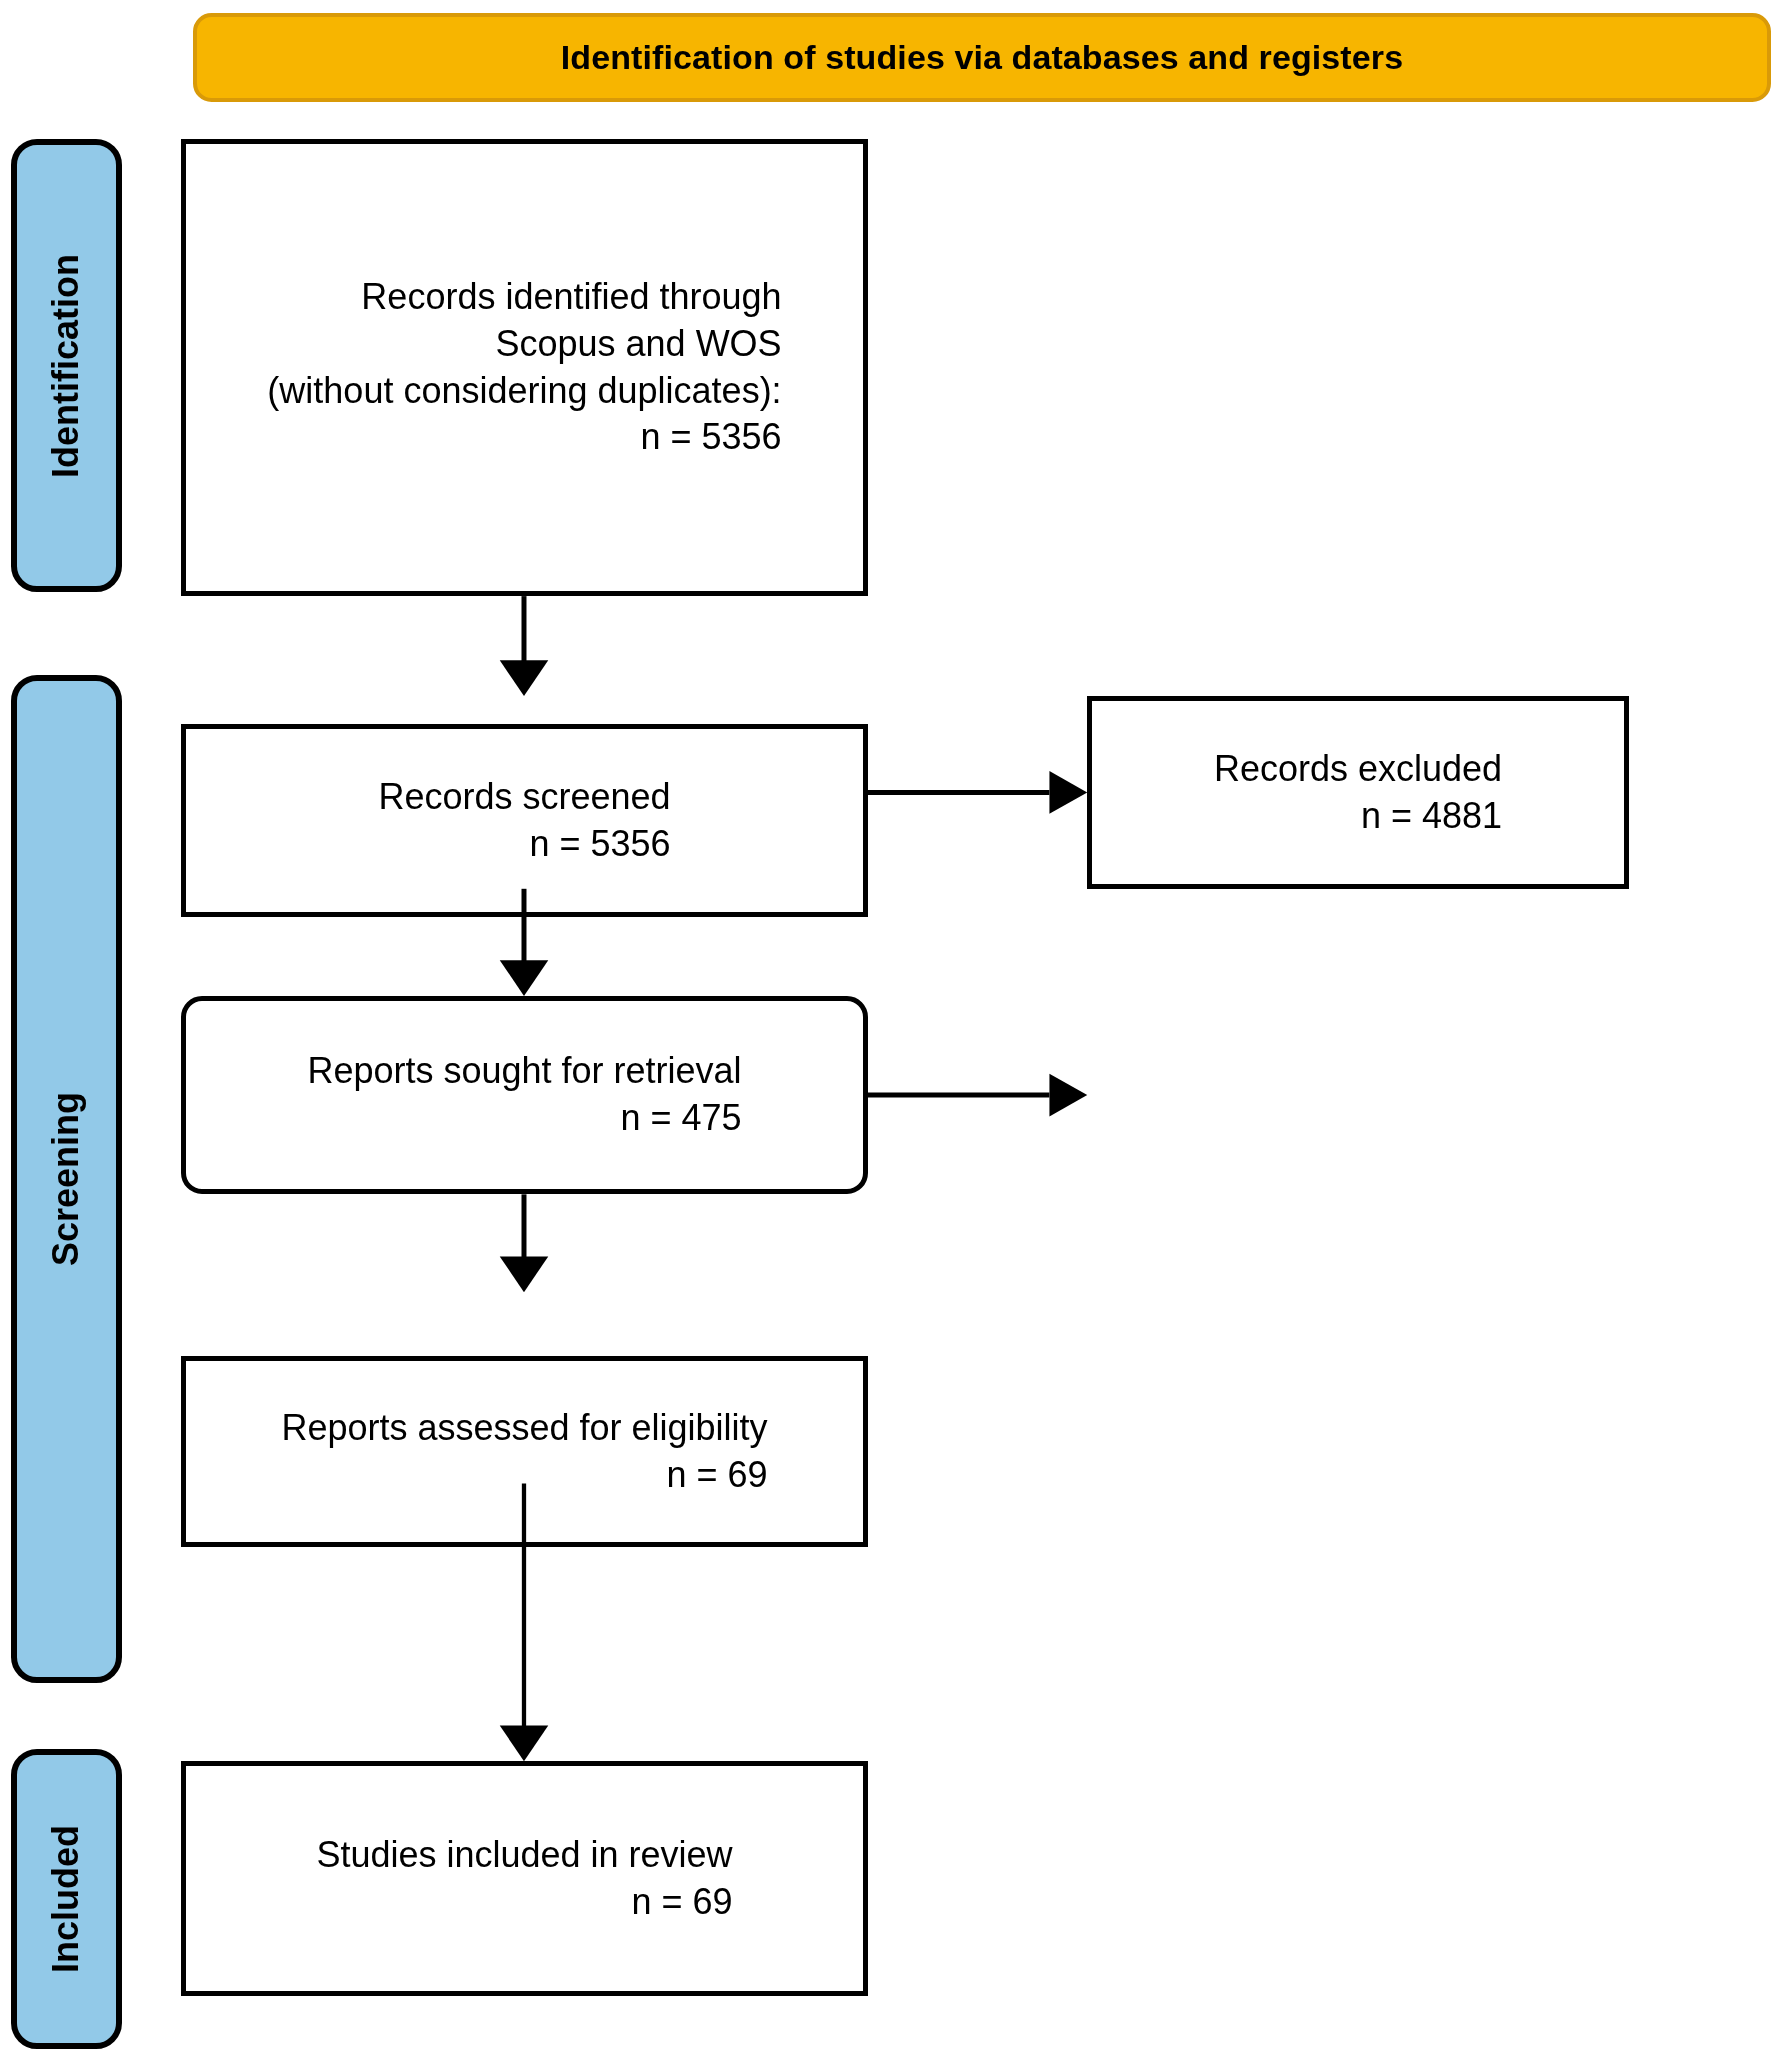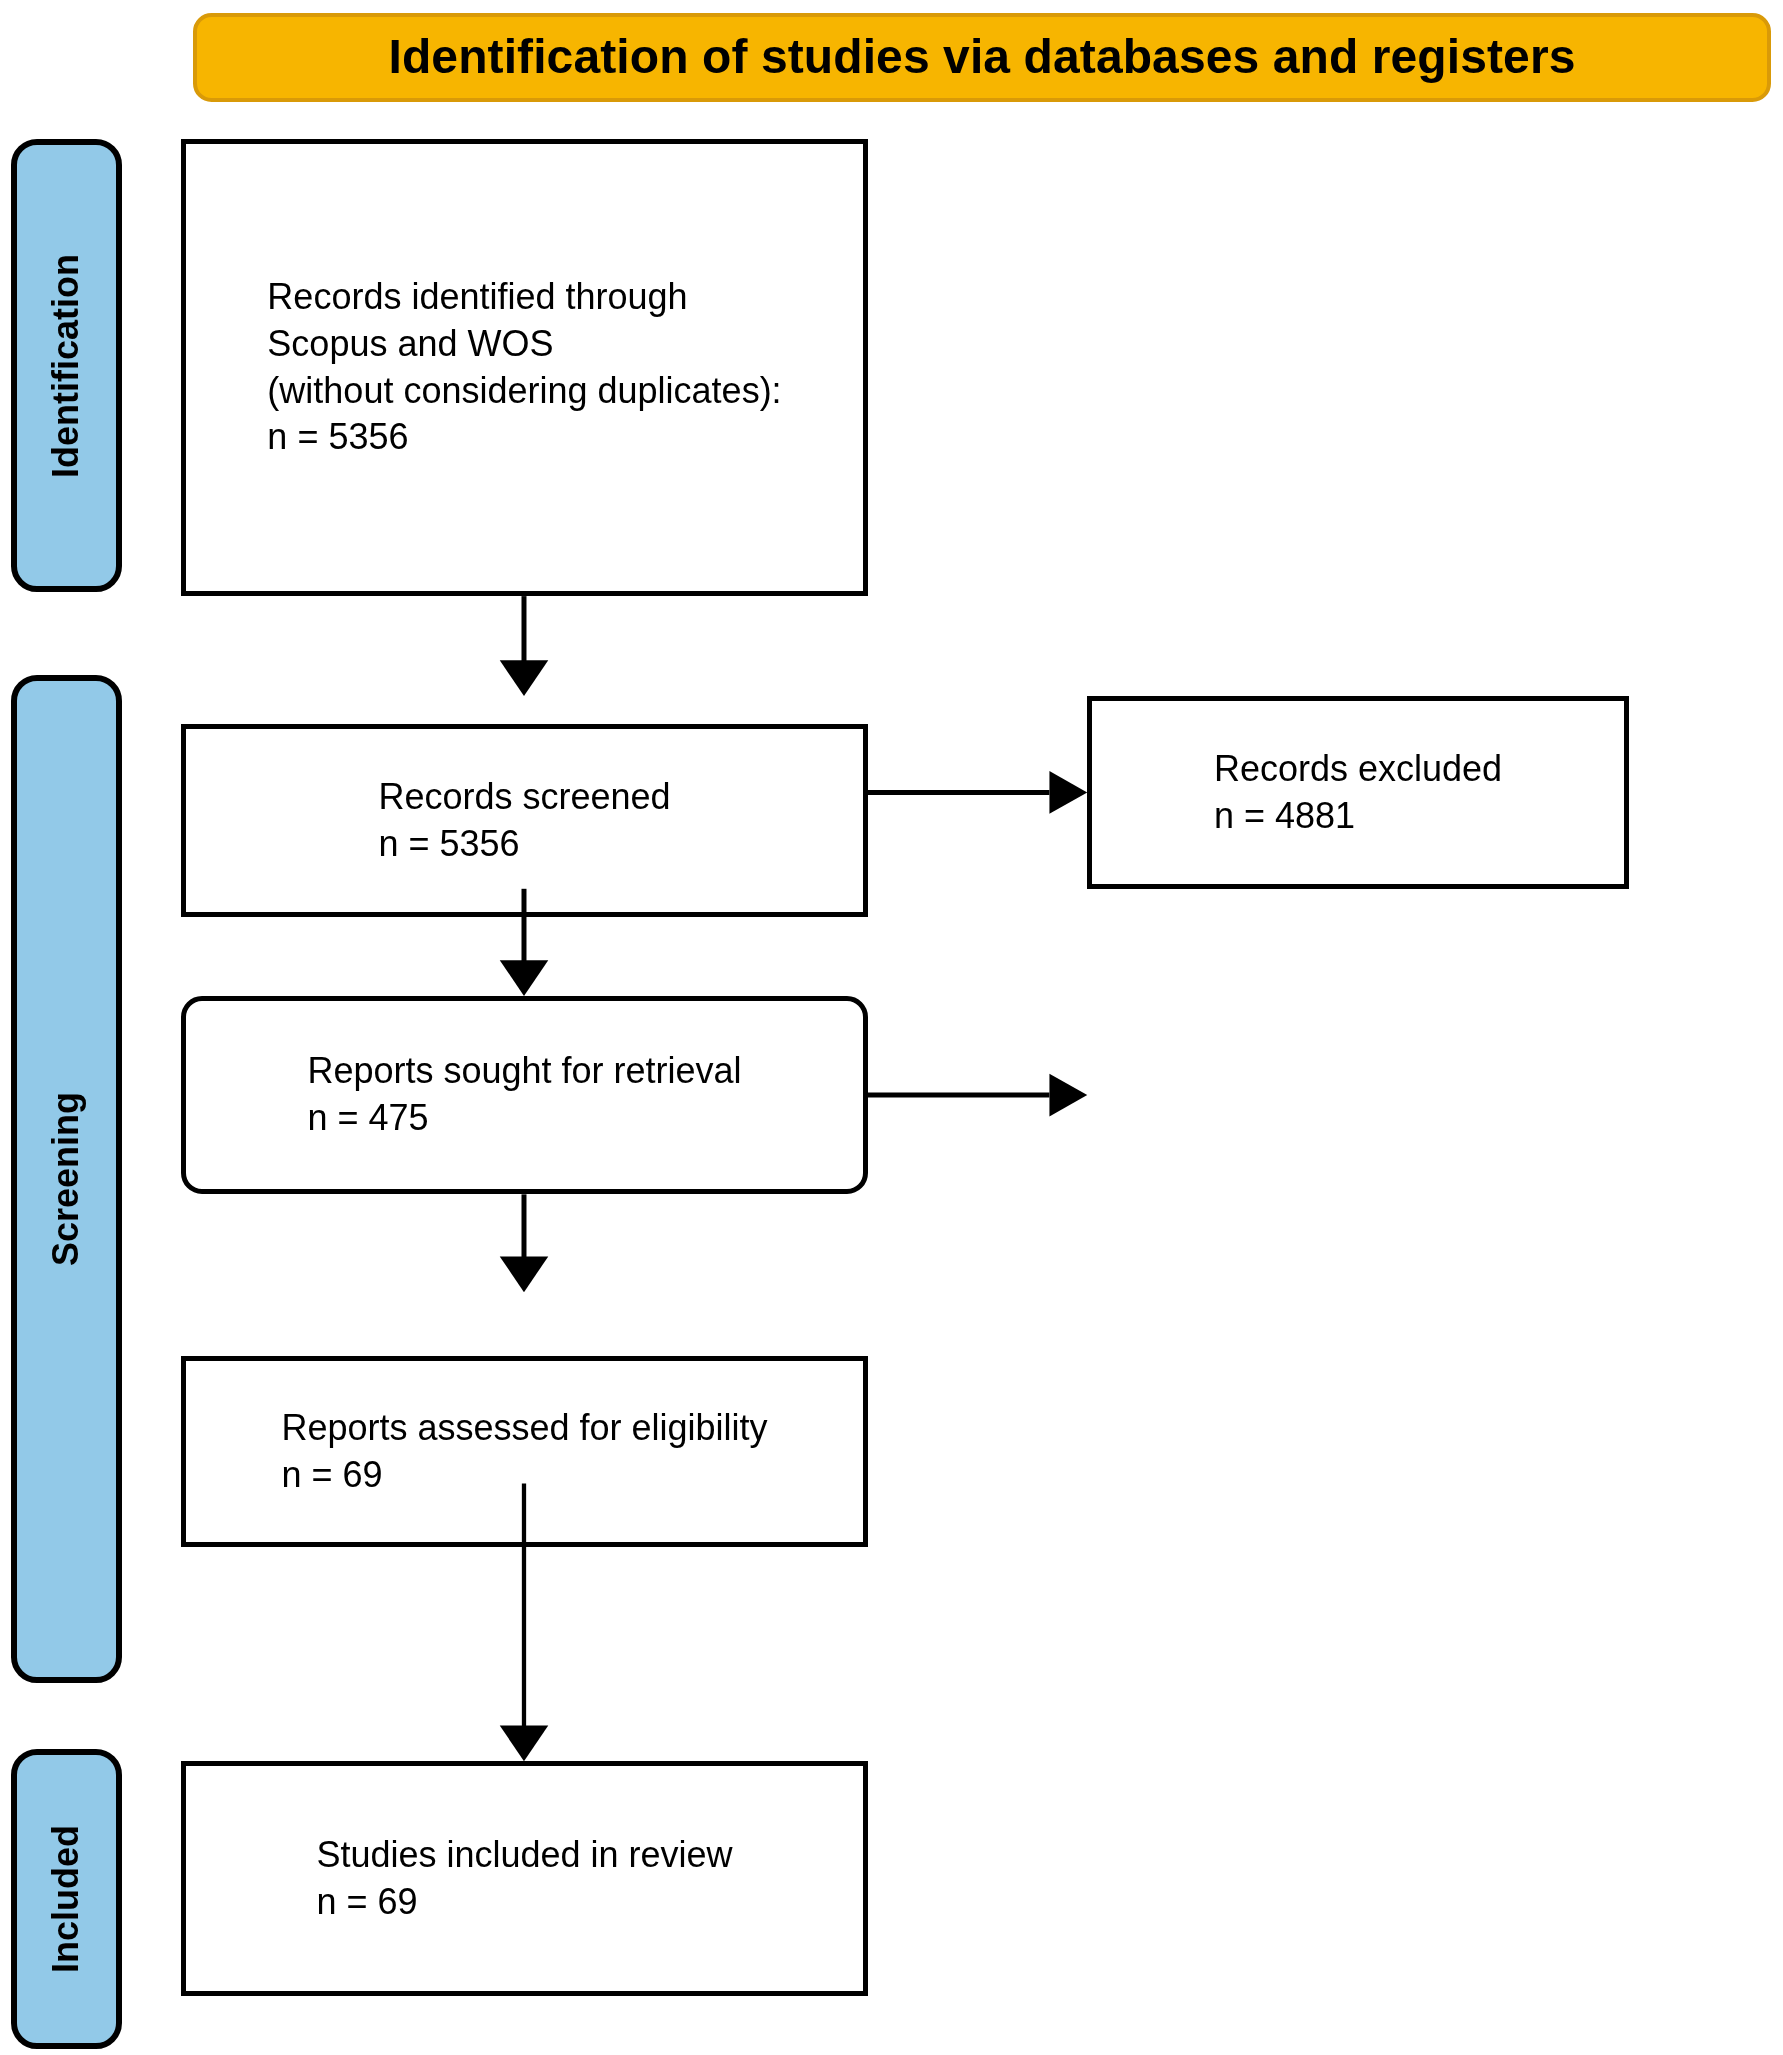--- a/index.html
+++ b/index.html
@@ -28,21 +28,21 @@
     height: 89px;
     background: #F7B500;
     border: 4.3px solid #D99A08;
     border-radius: 18.6px;
     box-sizing: border-box;
     display: flex;
     align-items: center;
     justify-content: center;
   }
   .banner-text {
-    font-size: 48px;
+    font-size: 34px;
     font-weight: bold;
     color: #000000;
     letter-spacing: 0.1px;
     text-align: center;
     line-height: 1.1;
   }
 
   
   .stage {
     position: absolute;
@@ -75,21 +75,21 @@
     border: 5.7px solid #000000;
     box-sizing: border-box;
     display: flex;
     align-items: center;
     justify-content: center;
     padding: 0 13px;
   }
   .box-text {
     font-size: 36px;
     color: #000000;
-    text-align: left;
+    text-align: right;
     line-height: 1.30;
     white-space: pre-line;
   }
 
   
   .box-identified { left: 181px; top: 139px;  width: 687px; height: 457px; }
   .box-screened   { left: 181px; top: 696px;  width: 687px; height: 193px; margin-top: 28px; }
   .box-sought     { left: 181px; top: 996px; width: 687px; height: 198px; border-radius: 21px; }
   .box-assessed   { left: 181px; top: 1356px; width: 687px; height: 191px; }
   .box-included   { left: 181px; top: 1761px; width: 687px; height: 235px; }

